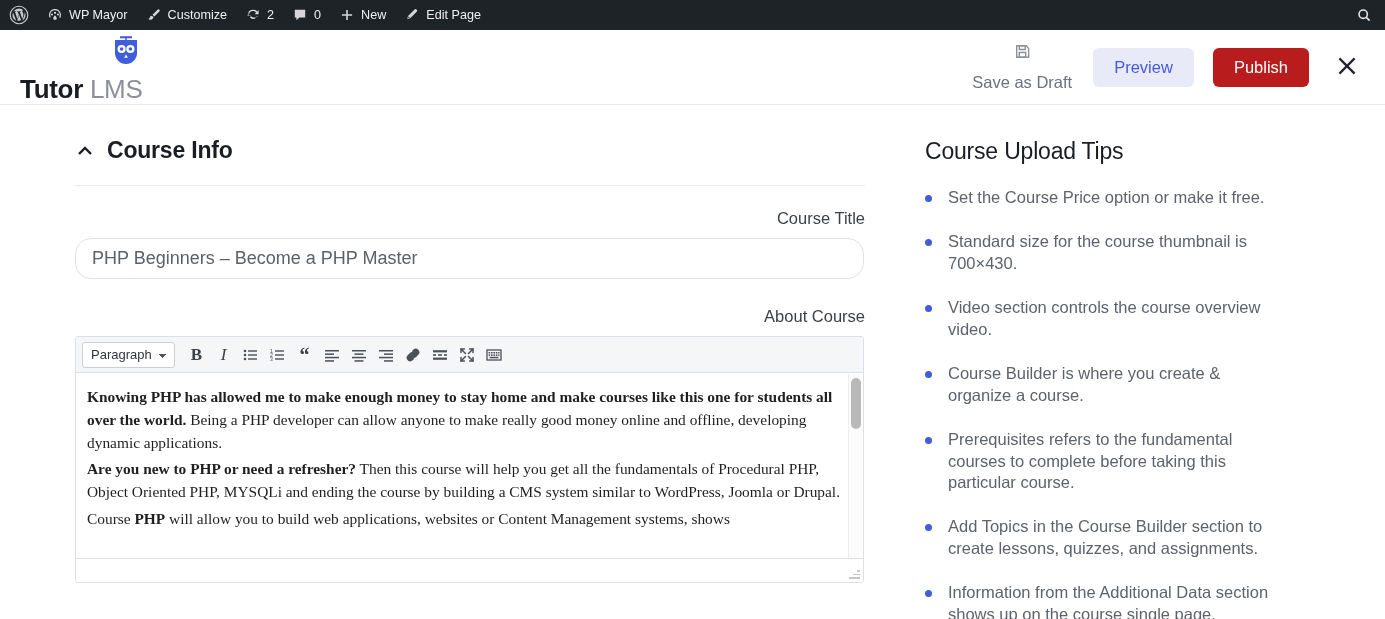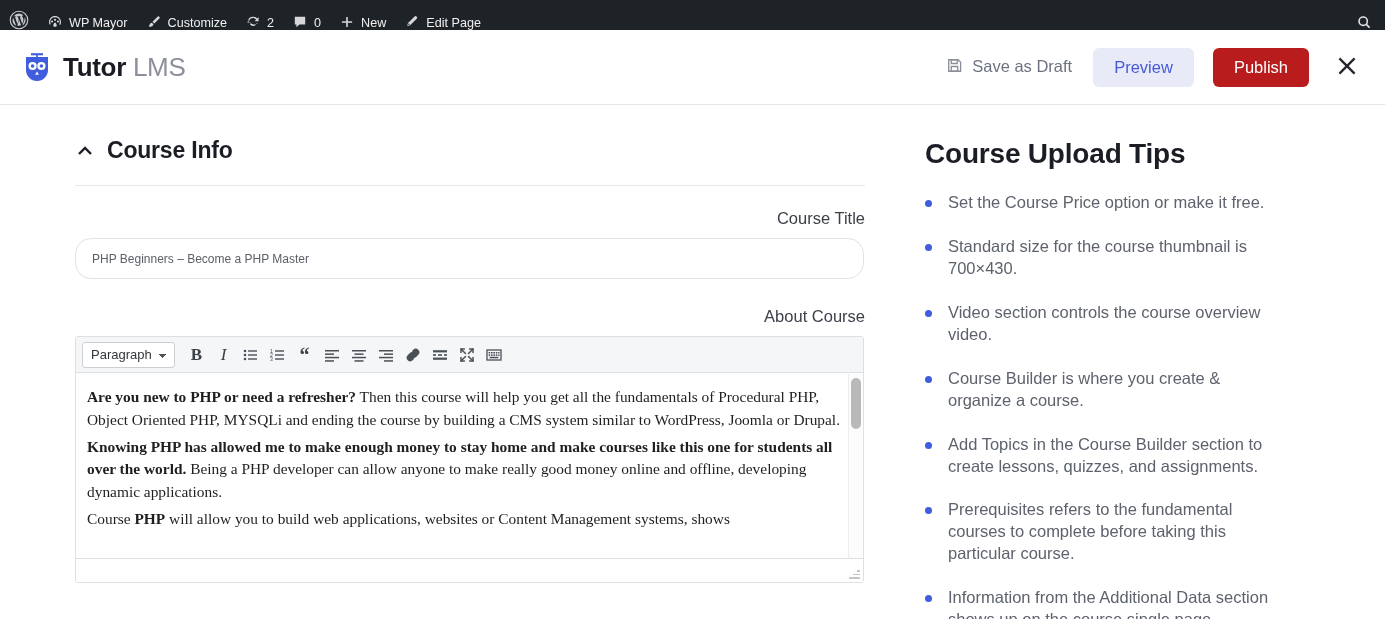--- a/index.html
+++ b/index.html
@@ -13,21 +13,21 @@
   }
 
   
   #adminbar {
     height:30px; background:#1d2327; color:#f0f0f1;
     display:flex; align-items:center;
     font-size:12.6px;
     position:relative;
   }
   #adminbar .ab-item {
-    display:flex; align-items:flex-end; gap:6px;
+    display:flex; align-items:center; gap:6px;
     height:30px; padding:0 9px; color:#f0f0f1; cursor:pointer;
     white-space:nowrap;
   }
   .ab-left { display:flex; align-items:center; }
   .ab-right { position:absolute; right:4px; display:flex; align-items:center; }
   .wp-logo { width:20px; height:20px; opacity:.92; display:block; }
   .ab-icon { width:16px; height:16px; display:inline-block; flex:none; }
   .ab-icon svg { width:16px; height:16px; display:block; fill:#d7d7d9; }
   .avatar {
     width:16px; height:16px; border-radius:2px; flex:none;
@@ -37,31 +37,31 @@
       #6c5744;
     box-shadow:inset 0 0 0 1px rgba(255,255,255,.12);
   }
   .search-ico svg { fill:none; stroke:#e3e3e4; stroke-width:2; }
 
   
   #lms-header {
     height:75px; background:#fff; border-bottom:1px solid #e3e6eb;
     display:flex; align-items:center; padding:0 22px 0 20px;
   }
-  .brand { display:flex; align-items:center; gap:9px; }
+  .brand { display:flex; align-items:flex-end; gap:9px;flex-direction:column; }
   .brand-mark { width:34px; height:34px; display:block; }
   .brand-text { font-size:26px; letter-spacing:-.3px; line-height:1; }
   .brand-text .b1 { font-weight:bold; color:#1a1b23; }
   .brand-text .b2 { font-weight:normal; color:#8d8f9a; }
 
   .header-actions { margin-left:auto; display:flex; align-items:center; gap:19px; }
   .btn-draft {
-    display:flex; gap:9px;
+    display:flex; align-items:center; gap:9px;
     background:none; border:none; cursor:pointer;
-    color:#6b7280; font-size:16.5px; font-family:inherit; padding:4px 2px;
+    color:#6b7280; font-size:16.5px; font-family:inherit; padding:4px 2px;flex-direction:column;
   }
   .btn-draft svg { width:17px; height:17px; fill:none; stroke:#8a8f99; stroke-width:1.6; }
   .btn-preview {
     background:#e8eaf8; border:none; cursor:pointer;
     color:#4659d6; font-size:16.5px; font-family:inherit;
     padding:10px 21px; border-radius:6px;
   }
   .btn-publish {
     background:#b91c1c; border:none; cursor:pointer;
     color:#fff; font-size:16.5px; font-family:inherit;
@@ -87,21 +87,21 @@
   }
   .chev { width:20px; height:20px; flex:none; }
   .chev svg { width:20px; height:20px; stroke:#1b1d24; stroke-width:2.4; fill:none; }
   .section-title { font-size:23px; font-weight:bold; color:#1b1d24; letter-spacing:-.2px; }
 
   .field-label {
     font-size:16.5px; color:#3c4049; margin-bottom:10px; display:block;text-align:right;
   }
   .title-input {
     width:789px; height:41px; border:1px solid #dfe2e8; border-radius:16px;
-    background:#fff; font-family:inherit; font-size:12px; color:#5c6069;
+    background:#fff; font-family:inherit; font-size:18px; color:#5c6069;
     padding:0 16px; outline:none;
   }
   .about-label { margin-top:28px; }
 
   
   .editor {
     width:789px; border:1px solid #dcdfe5; border-radius:3px;
     background:#fff; margin-top:9px; overflow:hidden; position:relative;
   }
   .editor-toolbar {
@@ -155,21 +155,21 @@
   }
   .resize-grip i {
     display:block; background:#c6c6c6; height:1.5px; margin-left:auto; margin-top:2px;
   }
   .resize-grip i:nth-child(1){ width:3px; }
   .resize-grip i:nth-child(2){ width:7px; }
   .resize-grip i:nth-child(3){ width:11px; }
 
   
   .tips-title {
-    font-size:28px; font-weight:bold; color:#1b1d24;
+    font-size:23px; font-weight:normal; color:#1b1d24;
     letter-spacing:-.2px; margin-bottom:22px;
   }
   .tips-list { list-style:none; margin:0; padding:0; }
   .tips-list li {
     display:flex; gap:16px; margin-bottom:22px;
     font-size:16.5px; line-height:1.33; color:#5d626c; max-width:350px;
   }
   .tip-dot {
     width:7px; height:7px; border-radius:50%; background:#3f5ddc;
     flex:none; margin-top:8px;
@@ -416,24 +416,24 @@
               <rect x="7.4" y="7.4" width="1.6" height="1.5"></rect>
               <rect x="9.8" y="7.4" width="1.6" height="1.5"></rect>
               <rect x="12.2" y="7.4" width="1.3" height="1.5"></rect>
               <rect x="3.6" y="9.8" width="8.8" height="1.5"></rect>
             </svg>
         </button>
       </div>
 
       <div class="editor-body">
         <p>
-          <b>Are you new to PHP or need a refresher?</b><span> Then this course will help you get all the fundamentals of Procedural PHP, Object Oriented PHP, MYSQLi and ending the course by building a CMS system similar to WordPress, Joomla or Drupal.</span>
+          <b>Knowing PHP has allowed me to make enough money to stay home and make courses like this one for students all over the world.</b><span> Being a PHP developer can allow anyone to make really good money online and offline, developing dynamic applications.</span>
         </p>
         <p>
-          <b>Knowing PHP has allowed me to make enough money to stay home and make courses like this one for students all over the world.</b><span> Being a PHP developer can allow anyone to make really good money online and offline, developing dynamic applications.</span>
+          <b>Are you new to PHP or need a refresher?</b><span> Then this course will help you get all the fundamentals of Procedural PHP, Object Oriented PHP, MYSQLi and ending the course by building a CMS system similar to WordPress, Joomla or Drupal.</span>
         </p>
         <p>
           <span>Course </span><b>PHP</b><span> will allow you to build web applications, websites or Content Management systems, shows</span>
         </p>
       </div>
 
       <div class="ed-scrolltrack">
         <div class="ed-scrollthumb"></div>
       </div>
 
@@ -461,25 +461,25 @@
       <li>
           <span class="tip-dot"></span>
           <span>Video section controls the course overview video.</span>
         </li>
       <li>
           <span class="tip-dot"></span>
           <span>Course Builder is where you create &amp; organize a course.</span>
         </li>
       <li>
           <span class="tip-dot"></span>
+          <span>Prerequisites refers to the fundamental courses to complete before taking this particular course.</span>
+        </li>
+      <li>
+          <span class="tip-dot"></span>
           <span>Add Topics in the Course Builder section to create lessons, quizzes, and assignments.</span>
         </li>
       <li>
           <span class="tip-dot"></span>
-          <span>Prerequisites refers to the fundamental courses to complete before taking this particular course.</span>
-        </li>
-      <li>
-          <span class="tip-dot"></span>
           <span>Information from the Additional Data section shows up on the course single page.</span>
         </li>
     </ul>
   </div>
 </div>
 
 </body></html>

